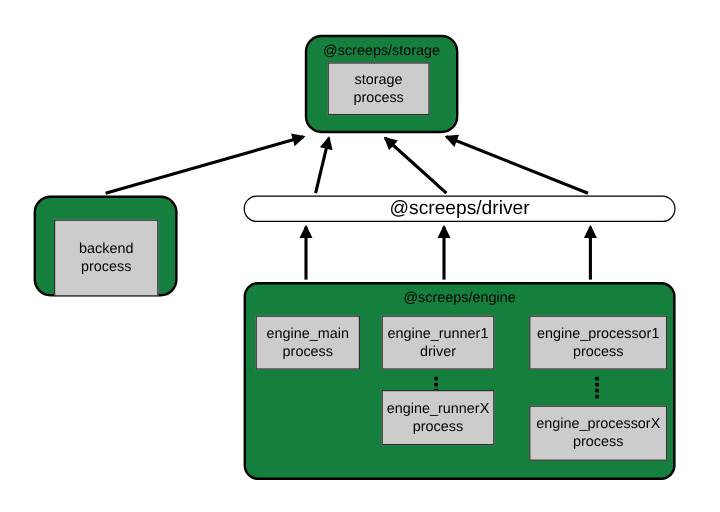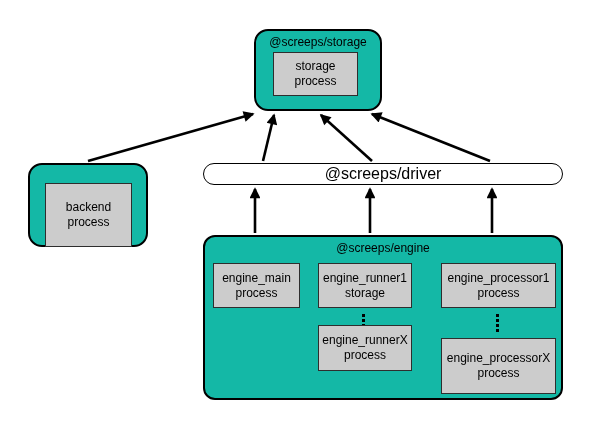--- a/index.html
+++ b/index.html
@@ -18,21 +18,21 @@
   .arrows {
     position: absolute;
     left: 0;
     top: 0;
     width: 600px;
     height: 427px;
     z-index: 1;
   }
   .node {
     position: absolute;
-    background: #14b8a6;
+    background: #15803d;
     border: 2px solid #000000;
     border-radius: 14px;
     box-sizing: border-box;
     z-index: 2;
   }
   .node-title {
     text-align: center;
     padding-top: 4px;
     font-size: 12px;
     color: #000000;
@@ -82,21 +82,21 @@
   .storage       { left: 254px; top: 29px;  width: 128px; height: 82px; }
   .storage-proc  { left: 17px;  top: 21px;  width: 85px;  height: 44px; }
   .backend       { left: 28px;  top: 163px; width: 120px; height: 84px; }
   .backend-proc  { left: 15px;  top: 18px;  width: 87px;  height: 64px; }
   .driver        { left: 203px; top: 163px; width: 360px; height: 22px; }
   .engine        { left: 203px; top: 235px; width: 360px; height: 165px; border-radius: 12px; }
   .engine-main   { left: 8px;   top: 26px;  width: 87px;  height: 45px; }
   .runner1       { left: 113px; top: 26px;  width: 94px;  height: 45px; }
   .processor1    { left: 236px; top: 26px;  width: 115px; height: 45px; }
   .runnerX       { left: 113px; top: 88px; width: 94px;  height: 46px; }
-  .processorX    { left: 236px; top: 101px; width: 115px; height: 56px; }
+  .processorX    { left: 236px; top: 101px; width: 115px; height: 46px; }
   .dots-runner    { left: 157px; top: 77px; }
   .dots-processor { left: 291px; top: 77px; }
 </style>
 </head>
 <body>
 
 <div class="canvas">
 
   <svg class="arrows" width="600" height="427" viewBox="0 0 600 427" xmlns="http://www.w3.org/2000/svg">
     <defs>
@@ -128,21 +128,21 @@
     <span>@screeps/driver</span>
   </div>
 
   <div class="node engine">
     <div class="node-title">@screeps/engine</div>
 
     <div class="proc engine-main">engine_main
 process</div>
 
     <div class="proc runner1">engine_runner1
-storage</div>
+driver</div>
 
     <div class="proc processor1">engine_processor1
 process</div>
 
     <div class="dots dots-runner">
       <span></span>
         <span></span>
         <span></span>
         <span></span>
     </div>

